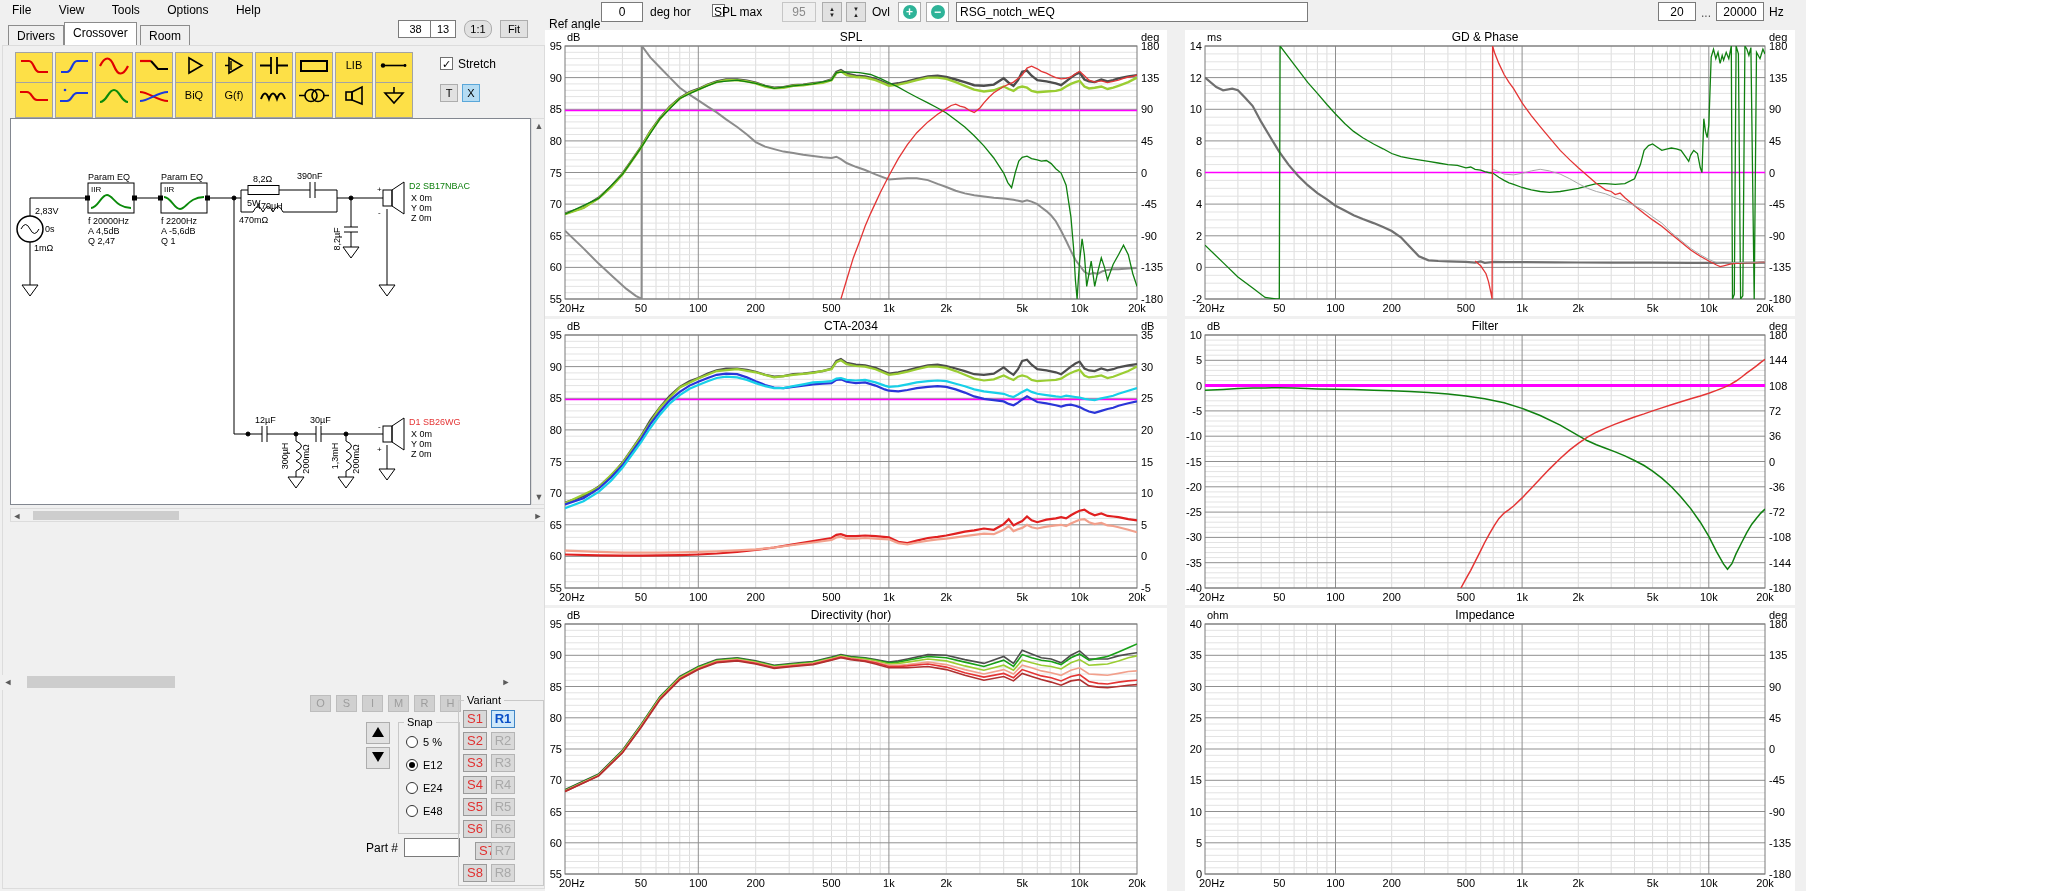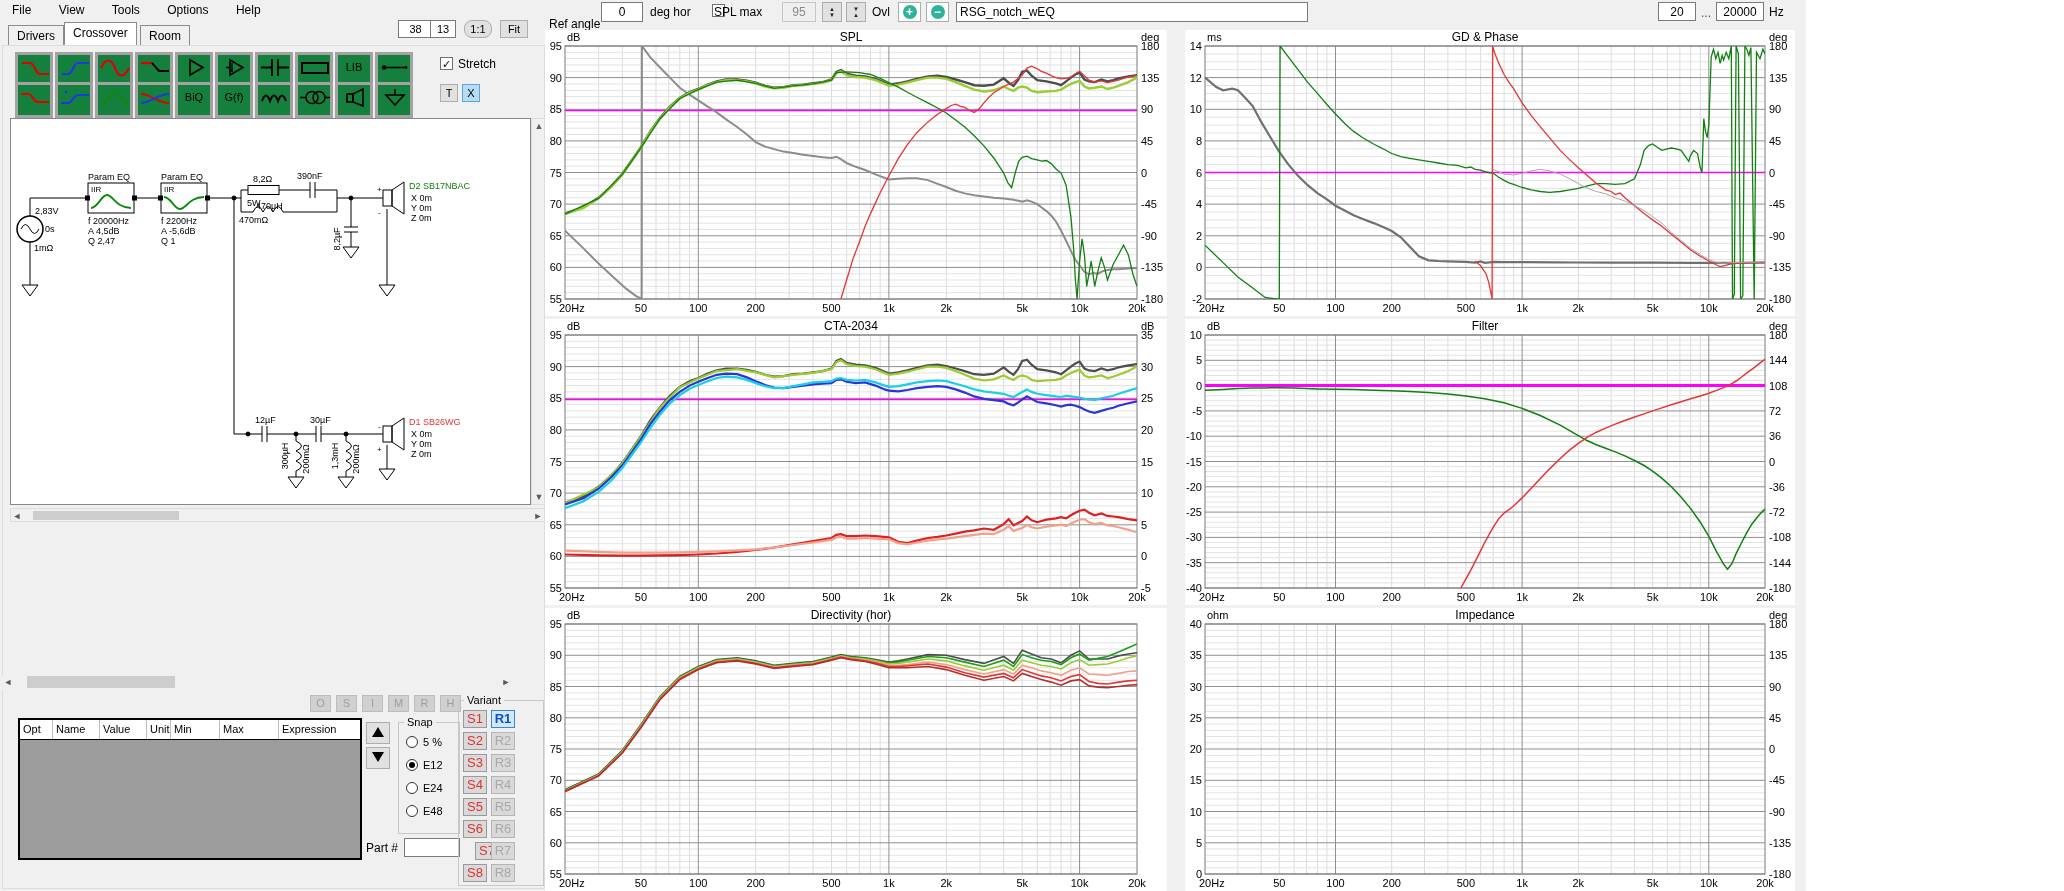--- a/index.html
+++ b/index.html
@@ -4,21 +4,21 @@
 <style>
 * { box-sizing: border-box; margin:0; padding:0; }
 body { width:2064px; height:891px; background:#fff; position:relative; font-family:"Liberation Sans",sans-serif; font-size:12px; color:#000; }
 .app { position:absolute; left:0; top:0; width:1806px; height:891px; background:#f0f0f0; overflow:hidden; }
 .abs { position:absolute; }
 .menu-item { display:inline-block; padding:3px 12px; cursor:default; }
 .tab { position:absolute; top:25px; height:20px; padding:3px 8px; background:#f0f0f0; border:1px solid #8c8c8c; border-bottom:none; }
 .tab.active { top:22px; height:23px; background:#fff; z-index:2; }
 .btn { position:absolute; background:#e1e1e1; border:1px solid #adadad; text-align:center; font-size:11px; line-height:16px; }
 .btn.white { background:#fff; border:1px solid #7a7a7a; }
-.tbtn { position:absolute; width:38px; height:36px; background:#15803d; border:3px solid #a3a3a3; text-align:center; }
+.tbtn { position:absolute; width:38px; height:36px; background:#fde047; border:1px solid #a3a3a3; text-align:center; }
 .tbtn svg { margin-top:1px; }
 .tbtn.txt { font-size:11px; line-height:24px; }
 .inp { position:absolute; border:1px solid #7a7a7a; background:#fff; font-family:"Liberation Sans",sans-serif; font-size:12px; padding:1px 3px; }
 .inp.dis { background:#efefef; color:#8a8a8a; border-color:#c6c6c6; text-align:center; }
 .lbl { position:absolute; font-size:12px; white-space:nowrap; }
 .panel { position:absolute; background:#fff; }
 .chk { position:absolute; width:13px; height:13px; background:#fff; border:1px solid #707070; font-size:11px; line-height:12px; text-align:center; }
 .radio { width:12px; height:12px; border:1px solid #333; border-radius:50%; background:#fff; display:inline-block; vertical-align:-2px; margin-right:5px; position:relative; }
 .radio.sel:after { content:""; position:absolute; left:2px; top:2px; width:6px; height:6px; border-radius:50%; background:#000; }
 .vbtn { position:absolute; width:24px; height:18px; border:1px solid #9a9a9a; background:#d9d9d9; font-size:13px; text-align:center; line-height:16px; }
@@ -268,31 +268,20 @@
     <div class="sarrow" style="right:1px;top:1px;width:10px;">►</div>
   </div>
 
   <div class="mini" style="left:310px;top:695px;">O</div>
   <div class="mini" style="left:336px;top:695px;">S</div>
   <div class="mini" style="left:362px;top:695px;">I</div>
   <div class="mini" style="left:388px;top:695px;">M</div>
   <div class="mini" style="left:414px;top:695px;">R</div>
   <div class="mini" style="left:440px;top:695px;">H</div>
 
-  <div class="abs" style="left:18px;top:718px;width:344px;height:142px;border:2px solid #000;background:#9d9d9d;">
-    <div style="display:flex;background:#fff;height:20px;font-size:11px;border-bottom:1px solid #000;">
-      <div style="width:33px;padding:3px 3px;border-right:1px solid #bdbdbd;">Opt</div>
-      <div style="width:47px;padding:3px 3px;border-right:1px solid #bdbdbd;">Name</div>
-      <div style="width:47px;padding:3px 3px;border-right:1px solid #bdbdbd;">Value</div>
-      <div style="width:24px;padding:3px 3px;border-right:1px solid #bdbdbd;">Unit</div>
-      <div style="width:49px;padding:3px 3px;border-right:1px solid #bdbdbd;">Min</div>
-      <div style="width:59px;padding:3px 3px;border-right:1px solid #bdbdbd;">Max</div>
-      <div style="flex:1;padding:3px 3px;">Expression</div>
-    </div>
-  </div>
 
   <div class="btn" style="left:366px;top:722px;width:24px;height:22px;line-height:20px;"><svg width="12" height="10">
         <path d="M6,0 L12,10 H0 Z" fill="#000"></path>
       </svg></div>
   <div class="btn" style="left:366px;top:747px;width:24px;height:22px;line-height:20px;"><svg width="12" height="10">
         <path d="M0,0 H12 L6,10 Z" fill="#000"></path>
       </svg></div>
 
   <div class="grpbox" style="left:398px;top:722px;width:62px;height:112px;"></div>
   <span class="grplbl" style="left:404px;top:716px;">Snap</span>

